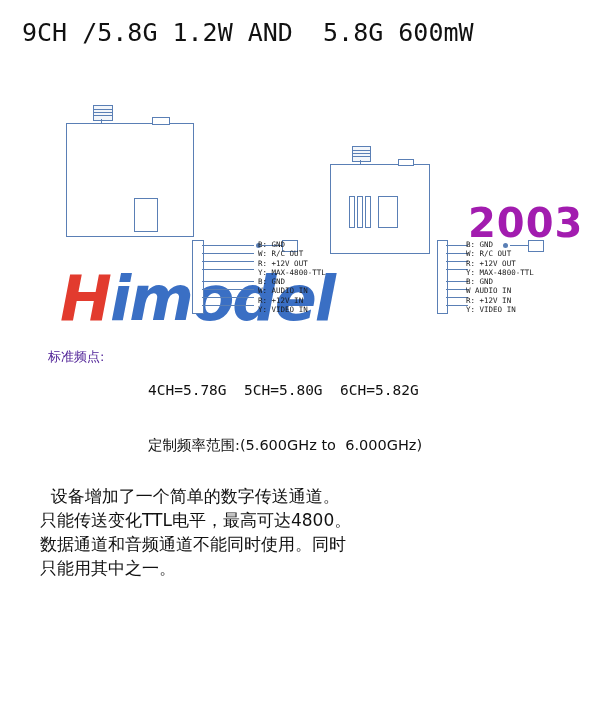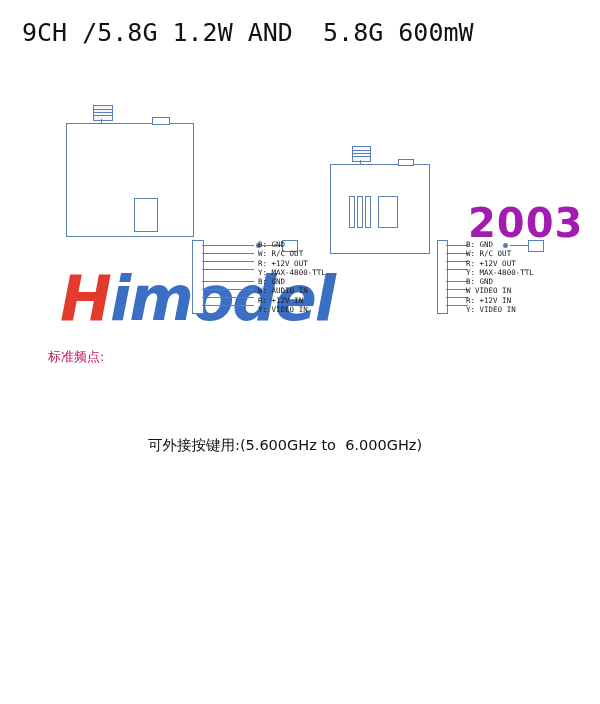--- a/index.html
+++ b/index.html
@@ -127,21 +127,21 @@
     color: #1a1a1a;
     white-space: pre;
   }
   
   .freq-label {
     position: absolute;
     left: 48px;
     top: 348px;
     font-family: "DejaVu Sans", sans-serif;
     font-size: 13px;
-    color: #be185d;
+    color: #4c1d95;
     white-space: pre;
   }
   .freq-table {
     position: absolute;
     left: 148px;
     top: 362px;
     font-family: "DejaVu Sans Mono", monospace;
     font-size: 14.5px;
     line-height: 19px;
     color: #111;
@@ -243,21 +243,25 @@
     <div class="connline" style="left:446px; top:281px; width:22px;"></div>
     <div class="connline" style="left:446px; top:289px; width:22px;"></div>
     <div class="connline" style="left:446px; top:297px; width:22px;"></div>
     <div class="connline" style="left:446px; top:305px; width:22px;"></div>
 
     <div class="conn-plug" style="left:528px; top:240px; width:14px; height:10px;"></div>
     <div class="connline" style="left:510px; top:245px; width:18px;"></div>
     <div class="conn-dot" style="left:503px; top:243px;"></div>
 
     <div class="legend" style="left:466px; top:240px;"><span>B: GND</span><br><span>W: R/C OUT</span><br><span>R: +12V OUT</span><br><span>Y: MAX-4800-TTL</span></div>
-    <div class="legend" style="left:466px; top:277px;"><span>B: GND</span><br><span>W VIDEO IN</span><br><span>R: +12V IN</span><br><span>Y: VIDEO IN</span></div>
+    <div class="legend" style="left:466px; top:277px;"><span>B: GND</span><br><span>W AUDIO IN</span><br><span>R: +12V IN</span><br><span>Y: VIDEO IN</span></div>
   </div>
 
   <div class="freq-label">标准频点:</div>
-  <div class="freq-table"><br><br></div>
-  <div class="custom-range">可外接按键用:(5.600GHz to  6.000GHz)</div>
-
+  <div class="freq-table"><br><span>4CH=5.78G  5CH=5.80G  6CH=5.82G</span><br></div>
+  <div class="custom-range">定制频率范围:(5.600GHz to  6.000GHz)</div>
+
+  <div class="para para1">  设备增加了一个简单的数字传送通道。
+只能传送变化TTL电平，最高可达4800。
+数据通道和音频通道不能同时使用。同时
+只能用其中之一。</div>
 
 </div>
 
 </body></html>

